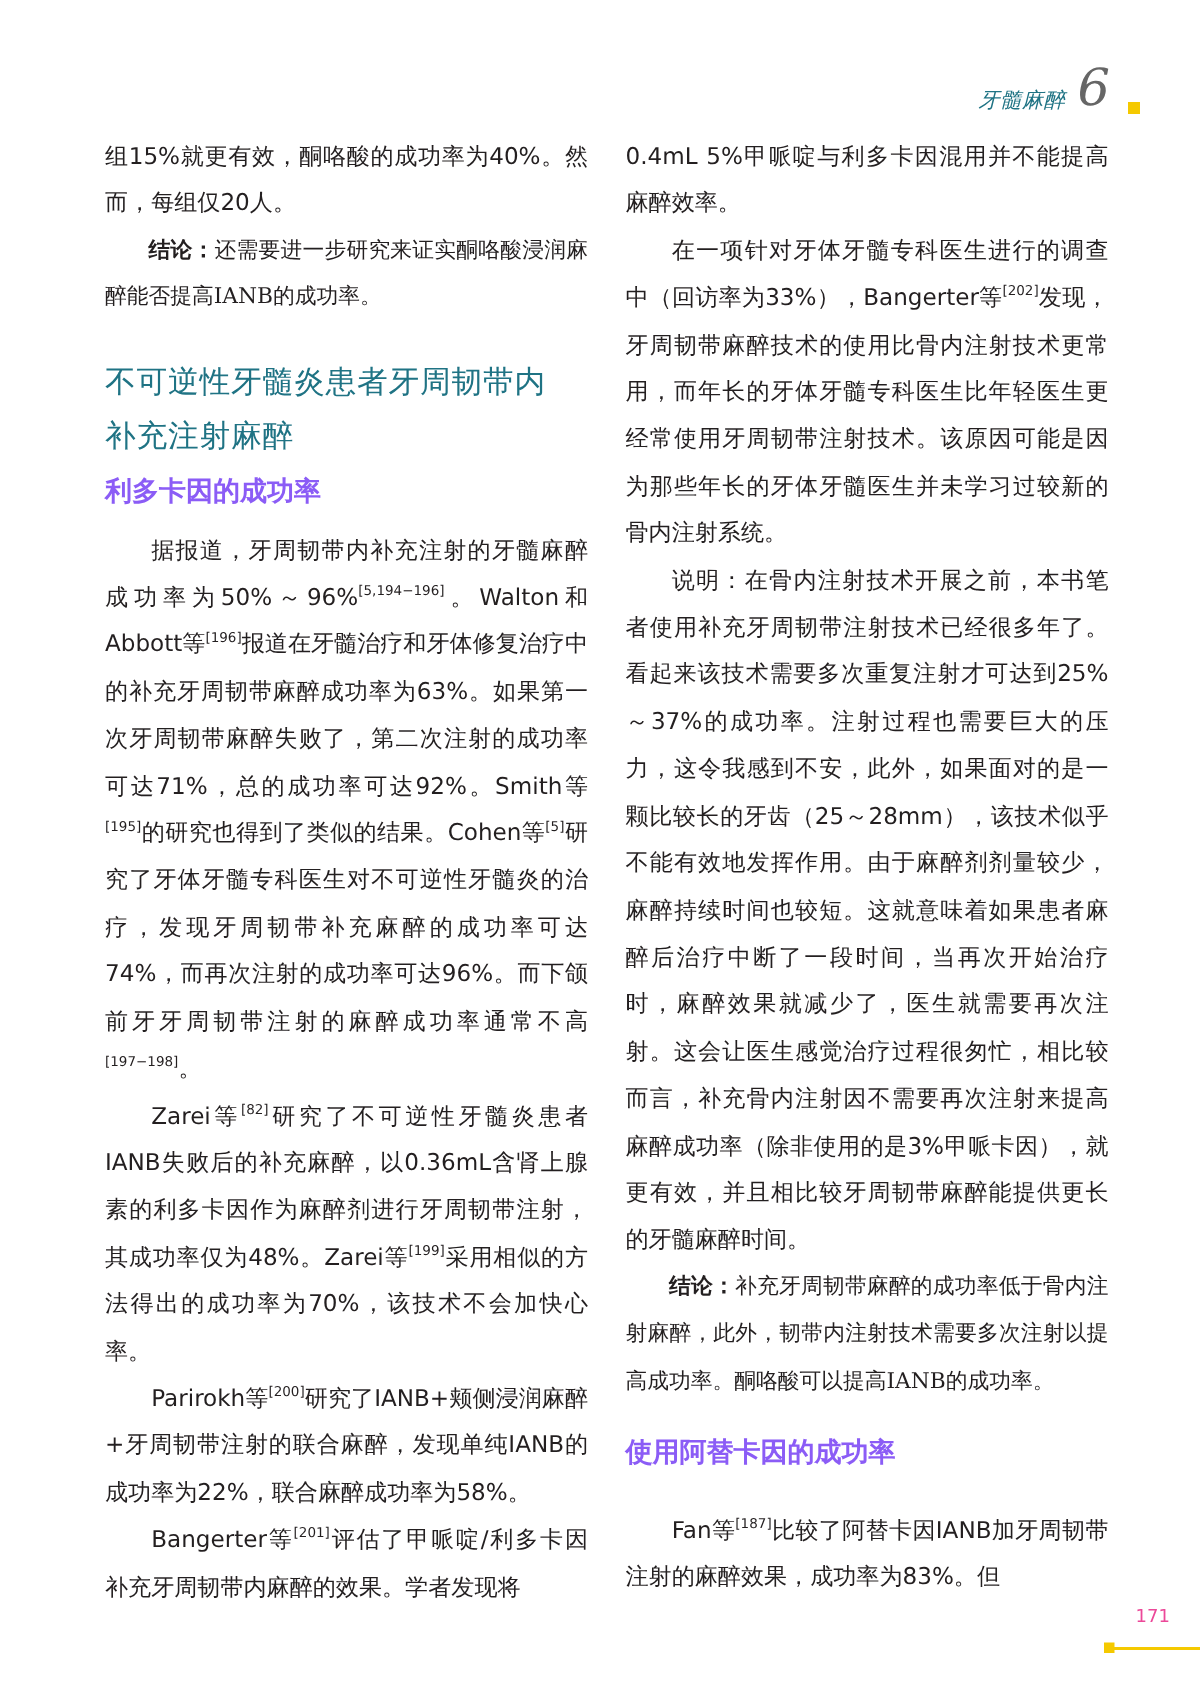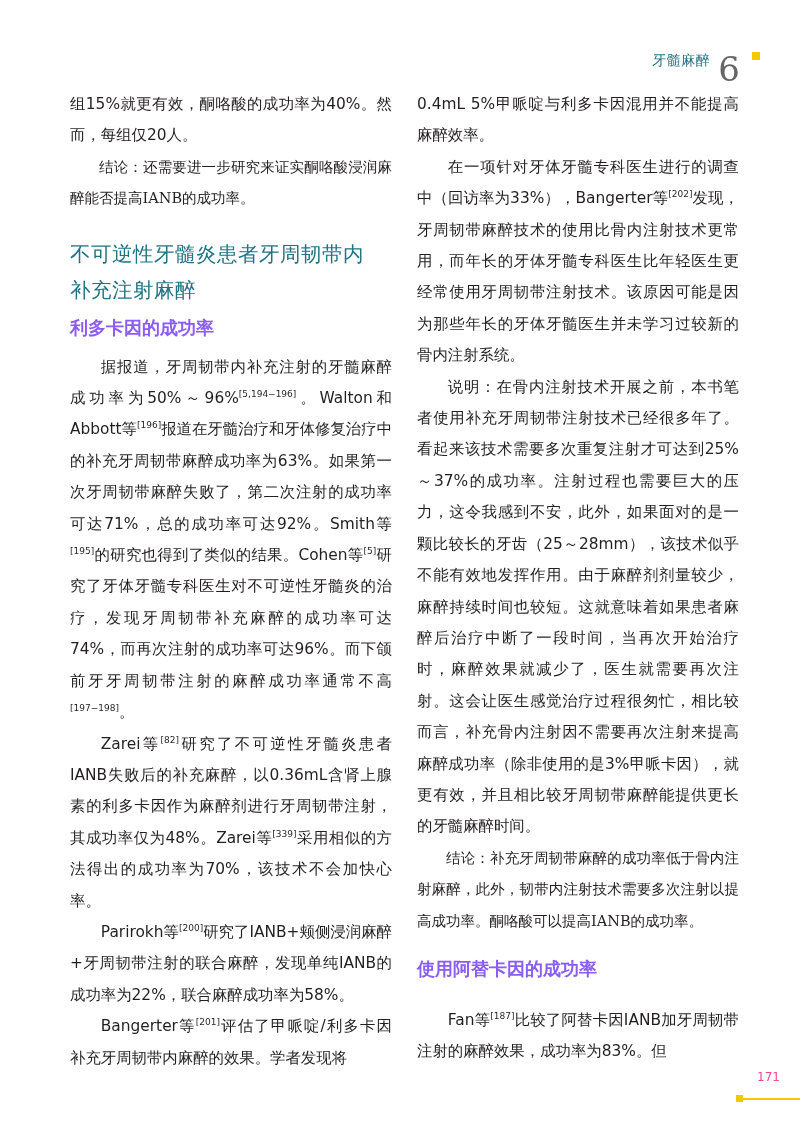--- a/index.html
+++ b/index.html
@@ -1,30 +1,30 @@
 <!DOCTYPE html>
 <html><head>
 <meta charset="utf-8">
 <style>
   html, body { margin:0; padding:0; background:#ffffff; }
   body { width:800px; height:1129px; position:relative; overflow:hidden;
          font-family:"DejaVu Sans","Liberation Sans",sans-serif; color:#231f20; }
-  .header { position:absolute; top:52px; right:40px; height:40px; display:flex; align-items:flex-start; }
+  .header { position:absolute; top:36px; right:40px; height:40px; display:flex; align-items:flex-end;font-style:italic; }
   .header .chapter-name { font-size:14px; color:#1f7384; margin-right:8px; letter-spacing:0.5px; }
   .header .chapter-num { font-family:"DejaVu Serif","Liberation Serif",serif; font-size:34px; color:#666; line-height:34px; margin-right:12px; }
   .header .marker { width:8px; height:8px; background:#f5c900; }
   .col { position:absolute; top:89px; width:322px; font-size:15.4px; line-height:31.4px; }
   .col.left { left:70px; }
   .col.right { left:417px; }
   .col p { margin:0; text-align:justify; text-align-last:left; }
   .col p.indent { text-indent:2em; }
   .col p.cont { text-indent:0; }
   sup { font-size:9px; line-height:0; vertical-align:super; }
   .concl { font-family:"DejaVu Serif","Liberation Serif",serif; font-size:14.5px; }
-  .concl b { font-family:"DejaVu Sans","Liberation Sans",sans-serif; font-weight:normal; }
+  .concl b { font-family:"DejaVu Sans","Liberation Sans",sans-serif; font-weight:bold; }
   h2.section { margin:21px 16px 4px 0; font-size:20.5px; line-height:36px; font-weight:normal; color:#1f7384; letter-spacing:0.5px; }
   h3.sub { margin:4px 0 8px 0; font-size:18px; line-height:32px; font-weight:bold; color:#8b5cf6; }
   .right h3.sub { margin:16px 0 20px 0; }
   .footer { position:absolute; top:1070px; left:737px; width:63px; height:20px; }
   .footer .page-num { position:absolute; left:0; width:63px; text-align:center; top:0; font-size:12px; color:#ec4899; }
   .footer .line { position:absolute; left:2px; right:0; top:28px; height:2px; background:#f5c900; }
   .footer .sq { position:absolute; left:-1px; top:25px; width:7px; height:7px; background:#f5c900; }
 </style>
 </head>
 <body>
@@ -37,21 +37,21 @@
 
 <div class="col left">
   <p class="cont">组15%就更有效，酮咯酸的成功率为40%。然而，每组仅20人。</p>
   <p class="indent concl"><b>结论：</b><span>还需要进一步研究来证实酮咯酸浸润麻醉能否提高IANB的成功率。</span></p>
 
   <h2 class="section">不可逆性牙髓炎患者牙周韧带内补充注射麻醉</h2>
   <h3 class="sub">利多卡因的成功率</h3>
 
   <p class="indent"><span>据报道，牙周韧带内补充注射的牙髓麻醉成功率为50%～96%</span><sup>[5,194−196]</sup><span>。Walton和Abbott等</span><sup>[196]</sup><span>报道在牙髓治疗和牙体修复治疗中的补充牙周韧带麻醉成功率为63%。如果第一次牙周韧带麻醉失败了，第二次注射的成功率可达71%，总的成功率可达92%。Smith等</span><sup>[195]</sup><span>的研究也得到了类似的结果。Cohen等</span><sup>[5]</sup><span>研究了牙体牙髓专科医生对不可逆性牙髓炎的治疗，发现牙周韧带补充麻醉的成功率可达74%，而再次注射的成功率可达96%。而下颌前牙牙周韧带注射的麻醉成功率通常不高</span><sup>[197−198]</sup><span>。</span></p>
 
-  <p class="indent"><span>Zarei等</span><sup>[82]</sup><span>研究了不可逆性牙髓炎患者IANB失败后的补充麻醉，以0.36mL含肾上腺素的利多卡因作为麻醉剂进行牙周韧带注射，其成功率仅为48%。Zarei等</span><sup>[339]</sup><span>采用相似的方法得出的成功率为70%，该技术不会加快心率。</span></p>
+  <p class="indent"><span>Zarei等</span><sup>[82]</sup><span>研究了不可逆性牙髓炎患者IANB失败后的补充麻醉，以0.36mL含肾上腺素的利多卡因作为麻醉剂进行牙周韧带注射，其成功率仅为48%。Zarei等</span><sup>[199]</sup><span>采用相似的方法得出的成功率为70%，该技术不会加快心率。</span></p>
 
   <p class="indent"><span>Parirokh等</span><sup>[200]</sup><span>研究了IANB+颊侧浸润麻醉+牙周韧带注射的联合麻醉，发现单纯IANB的成功率为22%，联合麻醉成功率为58%。</span></p>
 
   <p class="indent"><span>Bangerter等</span><sup>[201]</sup><span>评估了甲哌啶/利多卡因补充牙周韧带内麻醉的效果。学者发现将</span></p>
 </div>
 
 <div class="col right">
   <p class="cont">0.4mL 5%甲哌啶与利多卡因混用并不能提高麻醉效率。</p>
 
   <p class="indent"><span>在一项针对牙体牙髓专科医生进行的调查中（回访率为33%），Bangerter等</span><sup>[202]</sup><span>发现，牙周韧带麻醉技术的使用比骨内注射技术更常用，而年长的牙体牙髓专科医生比年轻医生更经常使用牙周韧带注射技术。该原因可能是因为那些年长的牙体牙髓医生并未学习过较新的骨内注射系统。</span></p>

